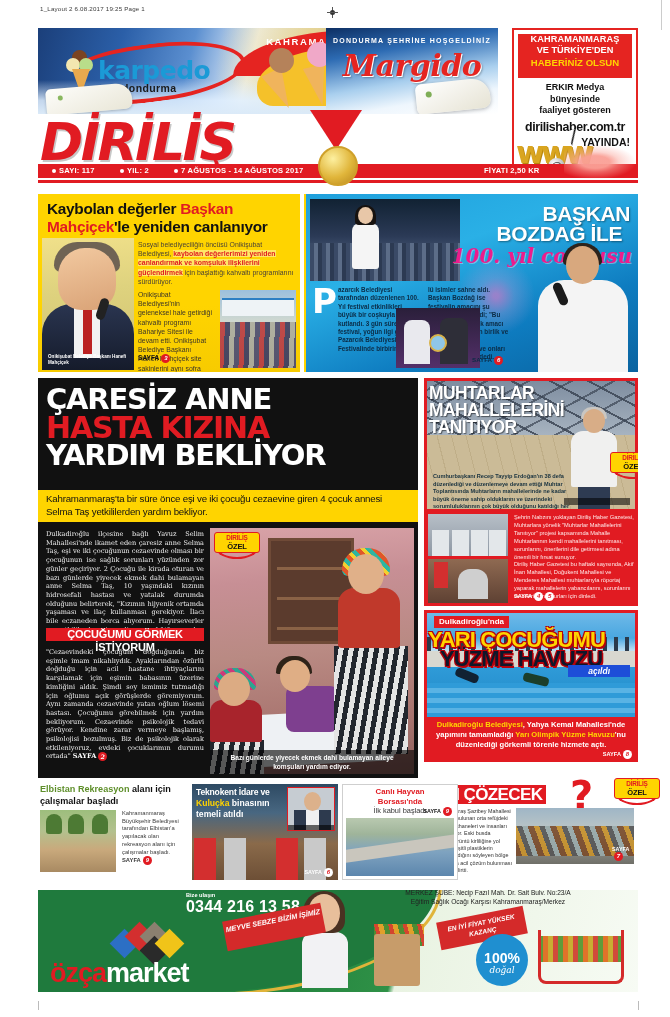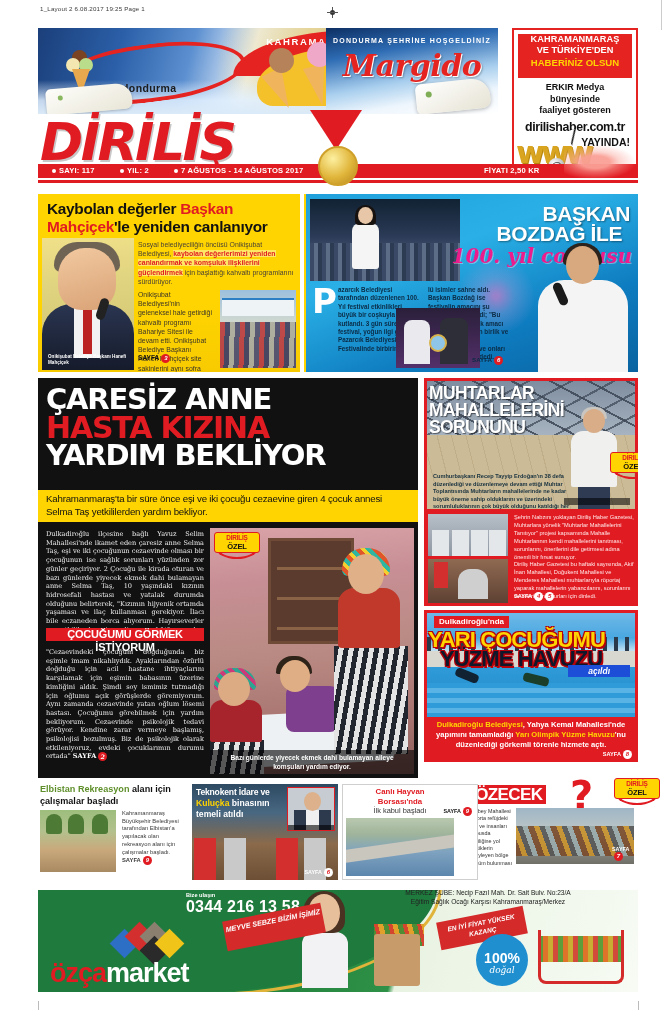--- a/index.html
+++ b/index.html
@@ -347,21 +347,21 @@
   .tk-h3 { position:absolute; left:4px; top:25px; font-size:8.6px; font-weight:bold; color:#fff;}
   .tk-inset { position:absolute; right:3px; top:3px; width:48px; height:44px; background:#c6ccd2; border:1.4px solid #e11b22; overflow:hidden;}
   .tk-inset .hd { position:absolute; left:16px; top:4px; width:17px; height:19px; border-radius:50%; background:#dcb18b;}
   .tk-inset .bd { position:absolute; left:6px; top:22px; width:37px; height:22px; background:#2d3a4e;}
   .tk-inset .sh { position:absolute; left:18px; top:22px; width:13px; height:22px; background:#f0f0f0;}
   .tk-inset .cr { position:absolute; left:0; bottom:0; width:48px; height:5px; background:rgba(0,0,0,.6);}
   .tk-flags { position:absolute; left:0; bottom:0; width:146px; height:46px; }
   .tk-flag { position:absolute; bottom:0; width:22px; height:42px; background:#d32f2f; }
   .tk-sayfa { position:absolute; right:5px; bottom:3px; font-size:5.4px; font-weight:bold; color:#fff;}
 
-  .canli { position:absolute; left:304px; top:0; width:136px; height:96px; background:#fff; border:1px solid #cfcfcf;}
+  .canli { position:absolute; left:304px; top:0; width:116px; height:96px; background:#fff; border:1px solid #cfcfcf;}
   .cn-h { position:absolute; left:0; top:2px; width:114px; text-align:center; font-size:7.8px; font-weight:bold; color:#e11b22; line-height:9.6px;}
   .cn-h2 { position:absolute; left:0; top:21px; width:114px; text-align:center; font-size:7.4px; color:#333;}
   .cn-photo { position:absolute; left:3px; top:33px; width:108px; height:58px;
     background:linear-gradient(180deg,#b9c9b0 0%, #9fb49a 28%, #7fa3c0 58%, #5c86ad 100%); overflow:hidden;}
   .cn-road { position:absolute; left:-10px; top:24px; width:130px; height:13px; background:#c9c6bd; transform:rotate(-8deg);}
   .cn-sayfa { position:absolute; right:5px; top:22px; font-size:5.4px; font-weight:bold; color:#111;}
 
   
   .botad { position:absolute; left:38px; top:890px; width:600px; height:102px; background:#fff; overflow:hidden;}
   .ba-green { position:absolute; left:0; top:0; width:600px; height:102px;
@@ -418,20 +418,21 @@
 
     <div class="ad-karpedo">
       <div class="kp-logo">
         <div class="kp-swoosh"></div>
         <div class="kp-cone">
           <div class="sc s1"></div>
             <div class="sc s2"></div>
             <div class="sc s3"></div>
             <div class="tri"></div>
         </div>
+        <div class="kp-word">karpedo</div>
         <div class="kp-sub">dondurma</div>
       </div>
       <div class="kp-cheese"></div>
       <div class="kp-badge">
         <div class="kp-arc"></div>
         <div class="kp-arctext">KAHRAMANMARAŞ'IN GURURU</div>
         <div class="kp-fan">
           <div class="yelfan"></div>
           <div class="cone2" style="left:6px;  top:20px; transform:rotate(-26deg);"></div>
           <div class="cone2" style="left:44px; top:16px; transform:rotate(-13deg);"></div>
@@ -616,21 +617,21 @@
             <div class="lg"></div>
             <div class="b"></div>
             <div class="hr"></div>
             <div class="h"></div>
           </div>
         <div class="mu-credit"></div>
         <div class="mu-lede">Cumhurbaşkanı Recep Tayyip Erdoğan'ın 38 defa düzenlediği ve düzenlemeye devam ettiği Muhtar Toplantısında Muhtarların mahallelerinde ne kadar büyük öneme sahip olduklarını ve üzerindeki sorumluluklarının çok büyük olduğunu katıldığı her platformda dile getiriyor.</div>
       </div>
       <div class="mu-h1">MUHTARLAR</div>
       <div class="mu-h2">MAHALLELERİNİ</div>
-      <div class="mu-h3">SORUNUNU</div>
+      <div class="mu-h3">TANITIYOR</div>
       <div class="ozel-badge ob-muht">
         <div class="sw"></div>
           <div class="tp"></div>
         <div class="l1">DİRİLİŞ</div>
         <div class="l2">ÖZEL</div>
       </div>
       <div class="mu-p1">
         <i style="left:4px"></i>
           <i style="left:24px"></i>
           <i style="left:43px"></i>

